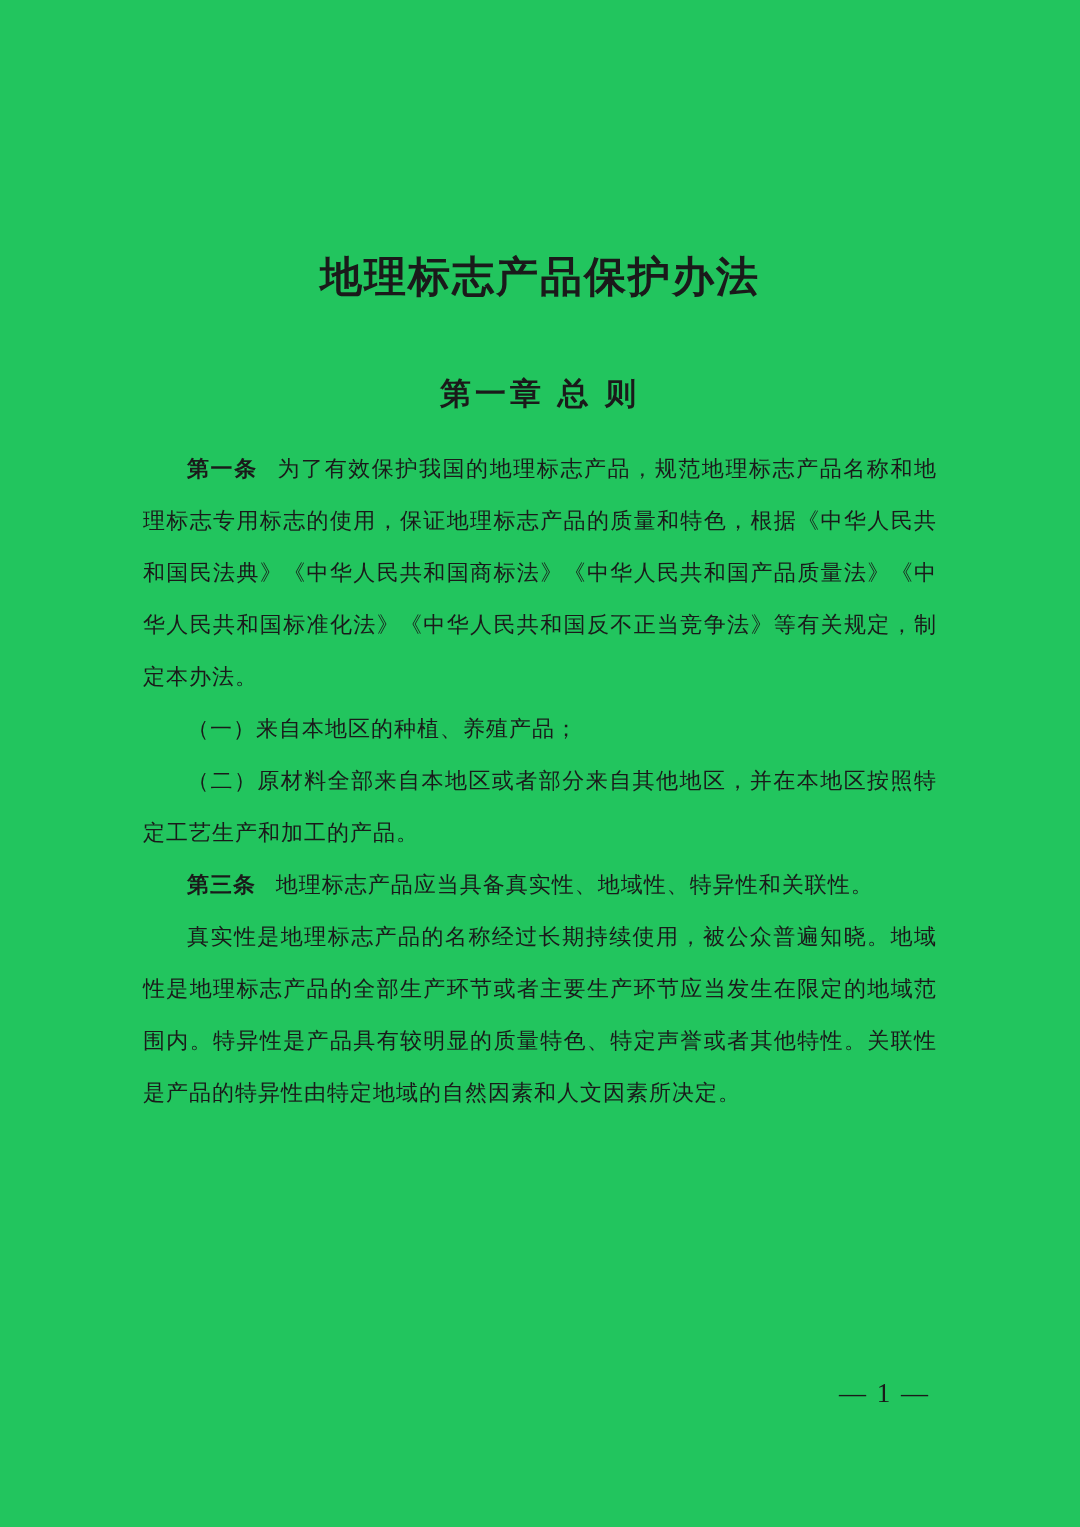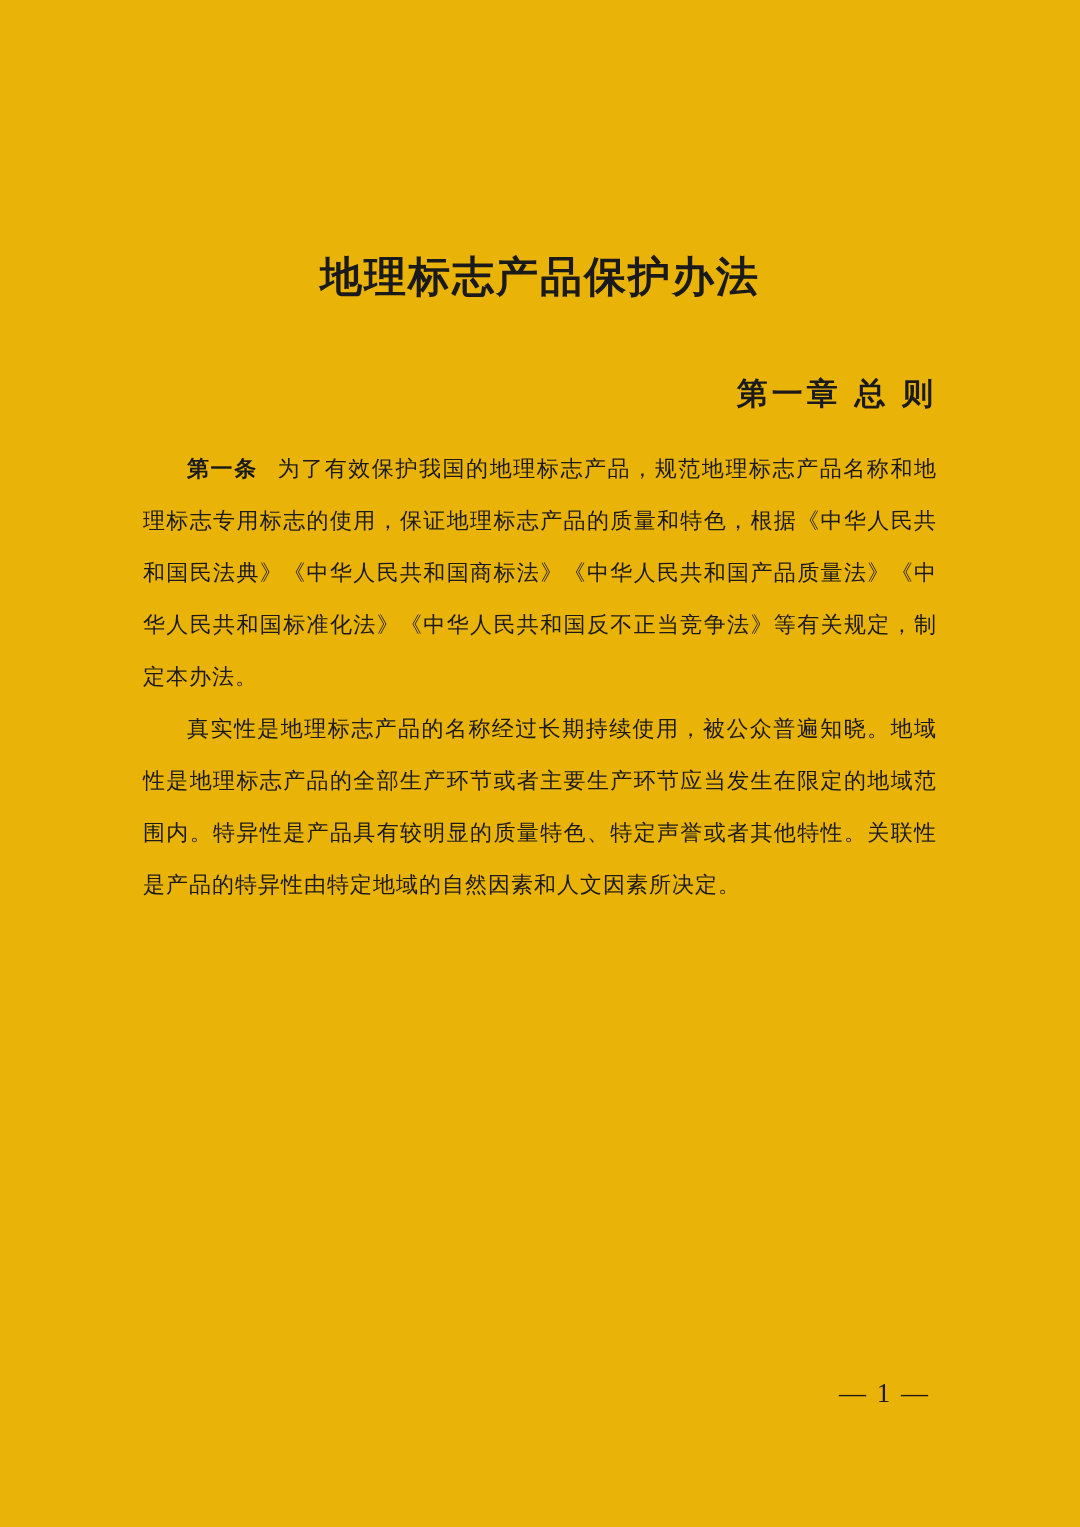--- a/index.html
+++ b/index.html
@@ -6,38 +6,38 @@
   html, body {
     margin: 0;
     padding: 0;
     background: #ffffff;
   }
   .page {
     position: relative;
     width: 1080px;
     height: 1527px;
     margin: 0 auto;
-    background: #eab308;
+    background: #22c55e;
     color: #1a1a1a;
     padding: 252px 143px 60px 143px;
     font-family: "Liberation Serif", "DejaVu Serif", serif;
     overflow: hidden;
   }
   .doc-title {
     margin: 0 0 72px 0;
     text-align: center;
     font-size: 42px;
     line-height: 1.2;
     font-weight: bold;
     letter-spacing: 2px;
     font-family: "Liberation Serif", "DejaVu Serif", serif;
   }
   .chapter-heading {
     margin: 0 0 28px 0;
-    text-align: right;
+    text-align: center;
     font-size: 31px;
     line-height: 1.3;
     font-weight: bold;
     letter-spacing: 4px;
     font-family: "Liberation Sans", "DejaVu Sans", sans-serif;
   }
   .body-text p.para {
     margin: 0;
     font-size: 22px;
     line-height: 52px;
@@ -71,22 +71,25 @@
 
   <h1 class="doc-title">地理标志产品保护办法</h1>
 
   <h2 class="chapter-heading">第一章 总 则</h2>
 
   <div class="body-text">
 
     <p class="para"><span class="para-label">第一条</span><span>为了有效保护我国的地理标志产品，规范地理标志产品名称和地理标志专用标志的使用，保证地理标志产品的质量和特色，根据《中华人民共和国民法典》《中华人民共和国商标法》《中华人民共和国产品质量法》《中华人民共和国标准化法》《中华人民共和国反不正当竞争法》等有关规定，制定本办法。</span></p>
 
 
+    <p class="para"><span>（一）来自本地区的种植、养殖产品；</span></p>
 
+    <p class="para"><span>（二）原材料全部来自本地区或者部分来自其他地区，并在本地区按照特定工艺生产和加工的产品。</span></p>
 
+    <p class="para"><span class="para-label">第三条</span><span>地理标志产品应当具备真实性、地域性、特异性和关联性。</span></p>
 
     <p class="para"><span>真实性是地理标志产品的名称经过长期持续使用，被公众普遍知晓。地域性是地理标志产品的全部生产环节或者主要生产环节应当发生在限定的地域范围内。特异性是产品具有较明显的质量特色、特定声誉或者其他特性。关联性是产品的特异性由特定地域的自然因素和人文因素所决定。</span></p>
 
   </div>
 
   <div class="page-number">— 1 —</div>
 
 </div>
 
 </body></html>

